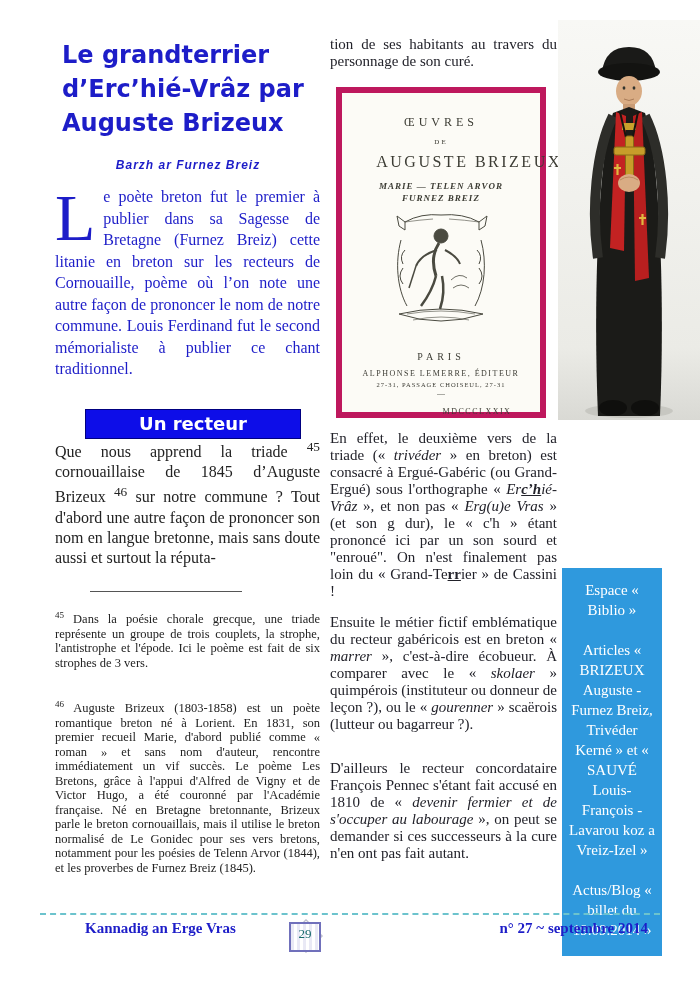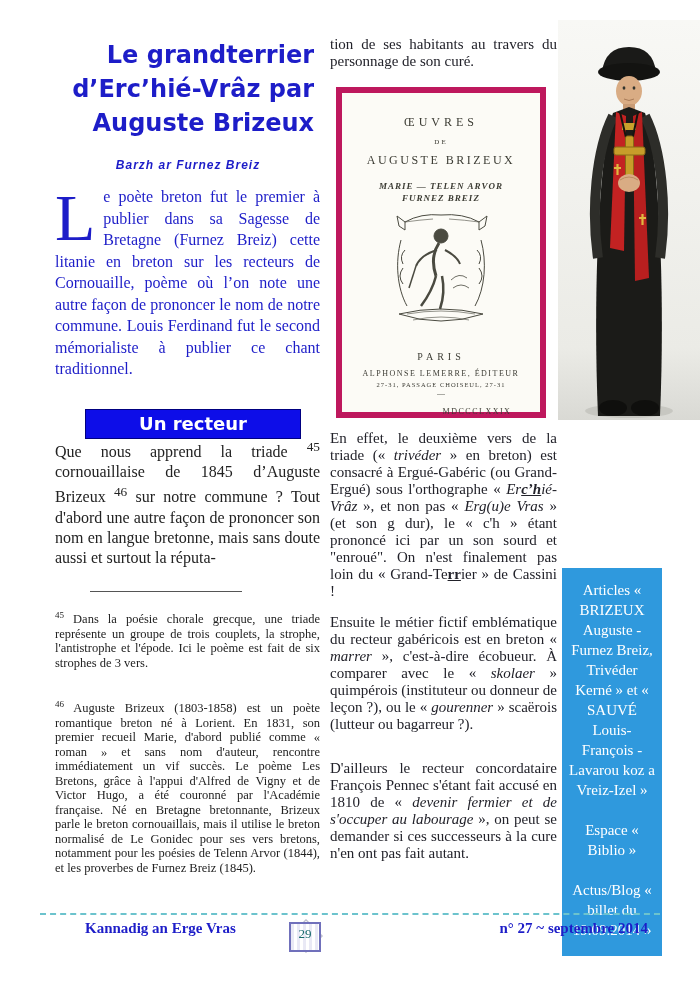--- a/index.html
+++ b/index.html
@@ -1,21 +1,21 @@
 <!DOCTYPE html>
 <html style="--title-blue: #1d1dc8; --banner-blue: #0d0de8; --box-blue: #2f99dd; --stole-red: #c32222; --cross-gold: #c79d2a;"><head>
 <meta charset="utf-8">
 <style>
   html,body{margin:0;padding:0;}
   body{width:700px;height:991px;background:#ffffff;position:relative;overflow:hidden;
        font-family:"Liberation Serif", serif;color:#222;}
   .abs{position:absolute;}
 
   
-  .title{left:62px;top:38px;width:252px;text-align:right;
+  .title{left:62px;top:38px;width:252px;text-align:left;
          font-family:"DejaVu Sans", sans-serif;font-weight:bold;
          font-size:24px;line-height:1.42;color:var(--title-blue,#1d1dc8);}
   .subtitle{left:62px;top:158px;width:252px;text-align:center;
          font-family:Liberation Sans, sans-serif;font-style:italic;font-weight:bold;
          font-size:12px;color:var(--title-blue,#1d1dc8);letter-spacing:1px;}
   .intro{left:55px;top:186px;width:265px;text-align:justify;
          font-size:16px;line-height:21.5px;color:var(--title-blue,#2121c4);}
   .dropcap{float:left;font-size:66px;line-height:56px;padding:4px 8px 0 0;
          color:var(--title-blue,#1d1dc8);font-family:"Liberation Serif", serif;}
   .banner{left:85px;top:409px;width:214px;height:28px;
@@ -36,21 +36,21 @@
   .p1{top:430px;} .p2{top:614px;} .p3{top:760px;}
   .para-mid i{font-style:italic;}
   .para-mid b u{text-decoration:underline;}
 
   .cover{left:336px;top:87px;width:210px;height:331px;background:#fcfbf6;
          border:6px solid #be185d;box-sizing:border-box;}
   .cover .cl{position:absolute;width:100%;text-align:center;color:#3c3c34;
          font-family:"Liberation Serif", serif;}
   .c-oeuvres{top:22px;font-size:12px;letter-spacing:4px;}
   .c-de{top:45px;font-size:7px;letter-spacing:2px;}
-  .c-author{top:60px;font-size:12px;letter-spacing:2.5px;}
+  .c-author{top:60px;font-size:16px;letter-spacing:2.5px;margin-left:28px;}
   .c-works1{top:88px;font-size:9px;font-style:italic;font-weight:bold;letter-spacing:1px;}
   .c-works2{top:100px;font-size:9px;font-style:italic;font-weight:bold;letter-spacing:1px;}
   .c-engraving{position:absolute;left:50%;top:113px;transform:translateX(-50%);}
   .c-paris{top:258px;font-size:10px;letter-spacing:4px;}
   .c-pub{top:276px;font-size:8px;letter-spacing:1.5px;}
   .c-addr{top:288px;font-size:6.5px;letter-spacing:1px;}
   .c-dash{top:296px;font-size:8px;}
   .c-year{top:314px;font-size:8px;letter-spacing:1.5px;margin-left:36px;}
 
   
@@ -177,22 +177,22 @@
       <rect x="67.5" y="116" width="8" height="44" rx="2" fill="#c79d2a" stroke="#8a6a14" stroke-width="1"></rect>
       <rect x="56" y="127" width="31" height="8" rx="2" fill="#c79d2a" stroke="#8a6a14" stroke-width="1"></rect>
       <ellipse cx="71" cy="163" rx="11" ry="9" fill="#d9ac84"></ellipse>
       <path d="M62,160 Q71,154 80,160" stroke="#b98a60" fill="none" stroke-width="1"></path>
       <ellipse cx="55" cy="388" rx="14" ry="8" fill="#0f0f0d"></ellipse>
       <ellipse cx="87" cy="388" rx="14" ry="8" fill="#0f0f0d"></ellipse>
     </svg>
   </div>
 
   <div class="abs biblio">
+    <p>Espace « Biblio »</p>
     <p>Articles « BRIZEUX Auguste - Furnez Breiz, Trivéder Kerné » et « SAUVÉ Louis-François - Lavarou koz a Vreiz-Izel »</p>
-    <p>Espace « Biblio »</p>
     <p>Actus/Blog « billet du 19.09.2014 »</p>
   </div>
 
   <div class="abs dashline"></div>
   <span class="abs f-left">Kannadig an Erge Vras</span>
   <div class="abs ornament">
     <div class="orn-diamond"></div>
     <div class="orn-box"></div>
     <div class="orn-num">29</div>
   </div>

